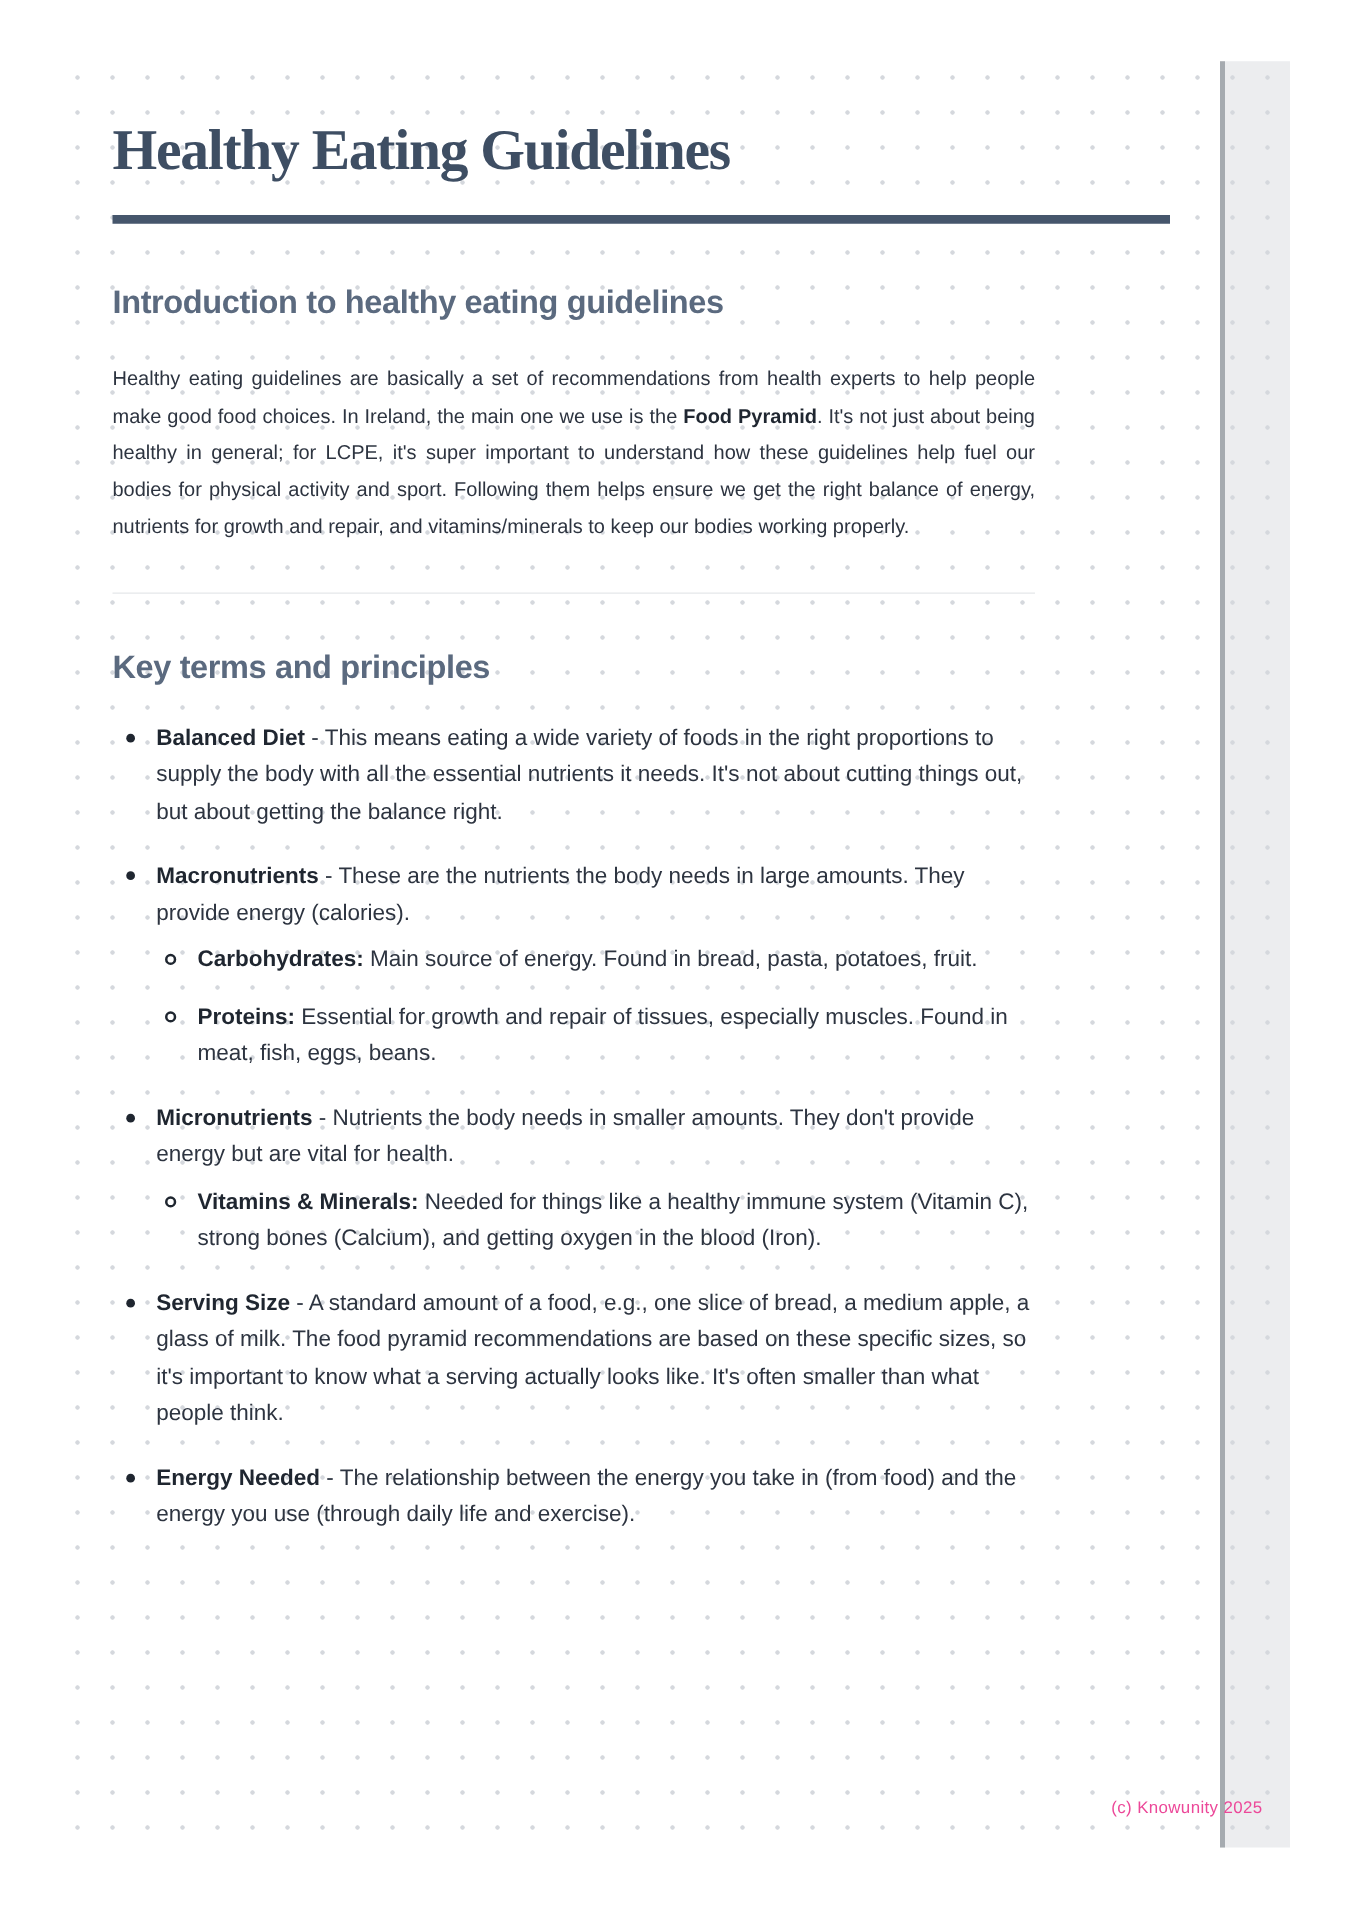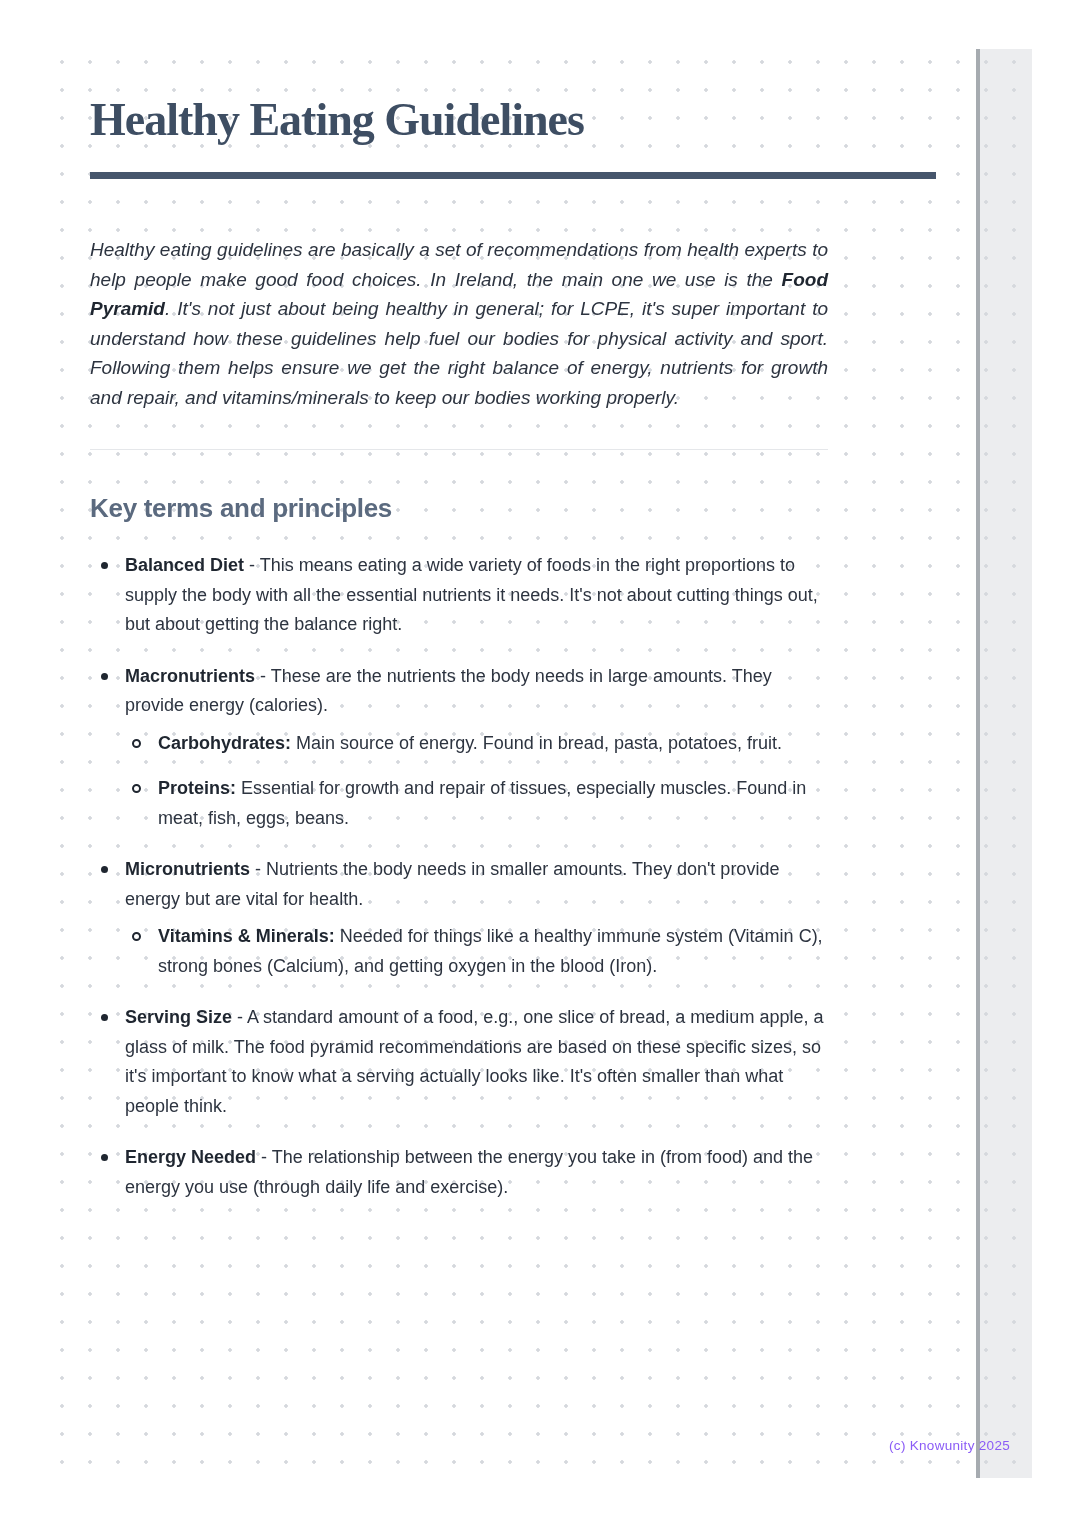--- a/index.html
+++ b/index.html
@@ -63,26 +63,25 @@
     font-size: 26px;
     line-height: 32px;
     font-weight: 700;
     letter-spacing: -0.3px;
     color: #5b6a7f;
   }
   h2.intro-heading { margin: 46px 0 0 0; }
   h2.key-terms-heading { margin: 42px 0 0 0; }
 
   p.intro-paragraph {
-    margin: 56px 0 0 0;
-    font-size: 19px;
+    margin: 32px 0 0 0;
+    font-size: 16px;
     line-height: 29.5px;
     text-align: justify;
     color: #2d3440;
-    font-style: italic;
   }
 
   strong.term { font-weight: 700; color: #1f2630; }
 
   hr.section-divider {
     margin: 37px 0 0 0;
     border: none;
     border-top: 1px solid #e5e7ea;
     width: 738px;
   }
@@ -127,36 +126,37 @@
     border-radius: 50%;
     box-sizing: border-box;
     background: transparent;
   }
 
   .watermark {
     position: absolute;
     top: 1438px;
     right: 70px;
     font-size: 13.5px;
-    color: #8b5cf6;
+    color: #ec4899;
     z-index: 3;
     letter-spacing: 0.3px;
   }
 </style>
 </head>
 <body>
 
 <div class="dot-grid"></div>
 <div class="scroll-panel"></div>
 
 <div class="content">
 
   <h1 class="doc-title">Healthy Eating Guidelines</h1>
   <div class="title-rule"></div>
 
+  <h2 class="section-heading intro-heading">Introduction to healthy eating guidelines</h2>
 
   <p class="intro-paragraph"><span>Healthy eating guidelines are basically a set of recommendations from health experts to help people make good food choices. In Ireland, the main one we use is the </span><strong class="term">Food Pyramid</strong><span>. It's not just about being healthy in general; for LCPE, it's super important to understand how these guidelines help fuel our bodies for physical activity and sport. Following them helps ensure we get the right balance of energy, nutrients for growth and repair, and vitamins/minerals to keep our bodies working properly.</span></p>
 
   <hr class="section-divider">
 
   <h2 class="section-heading key-terms-heading">Key terms and principles</h2>
 
   <ul class="key-terms-list">
 
     <li>

